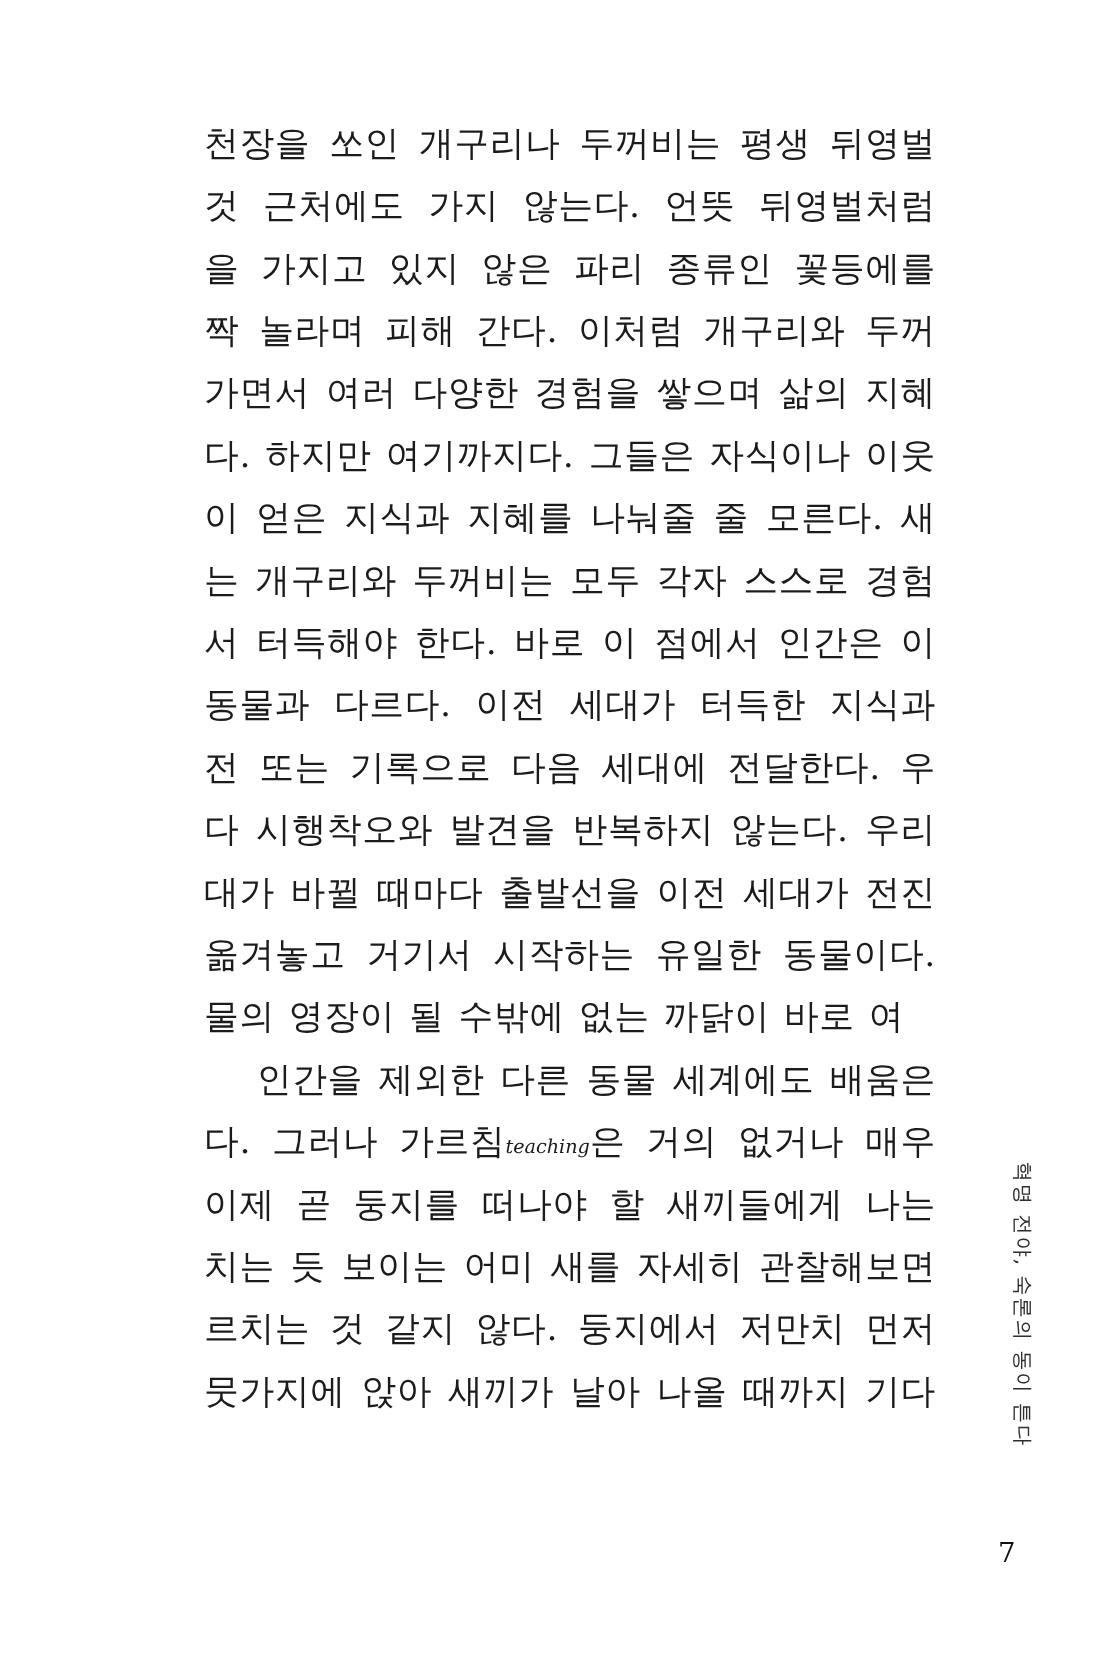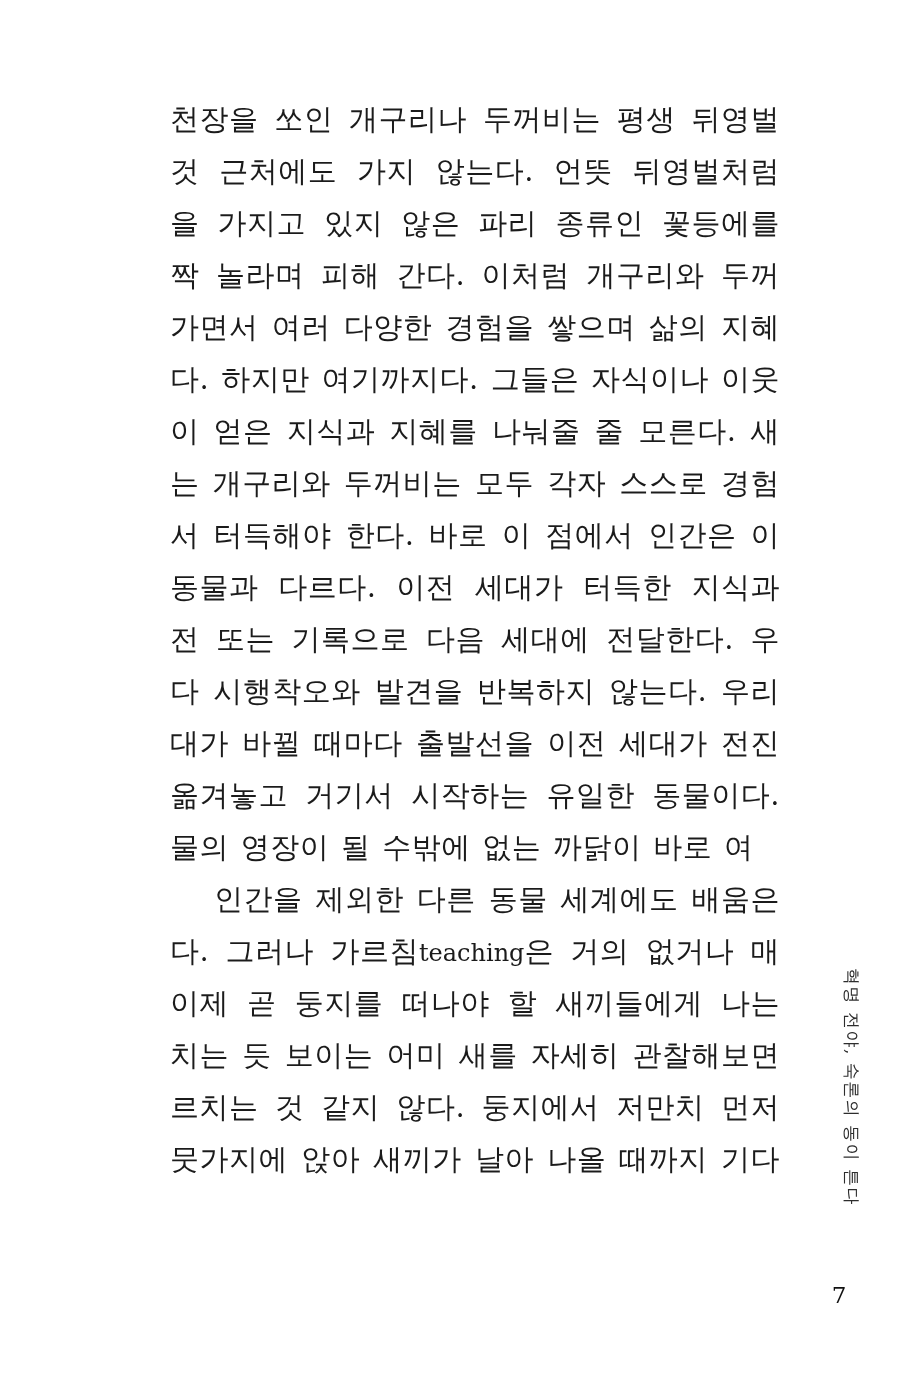--- a/index.html
+++ b/index.html
@@ -38,23 +38,24 @@
     white-space: normal;
   }
   .line.no-justify {
     text-align: left;
     text-align-last: left;
   }
   .line.indent {
     text-indent: 44px;
   }
   .latin {
-    font-size: 24px;
+    font-size: 16px;
     letter-spacing: 0;
     word-spacing: 0;
+    font-style: italic;
   }
   .running-head {
     position: absolute;
     top: 968px;
     left: 864px;
     width: 232px;
     transform: rotate(90deg);
     transform-origin: 0 0;
     font-size: 17px;
     line-height: 24px;

